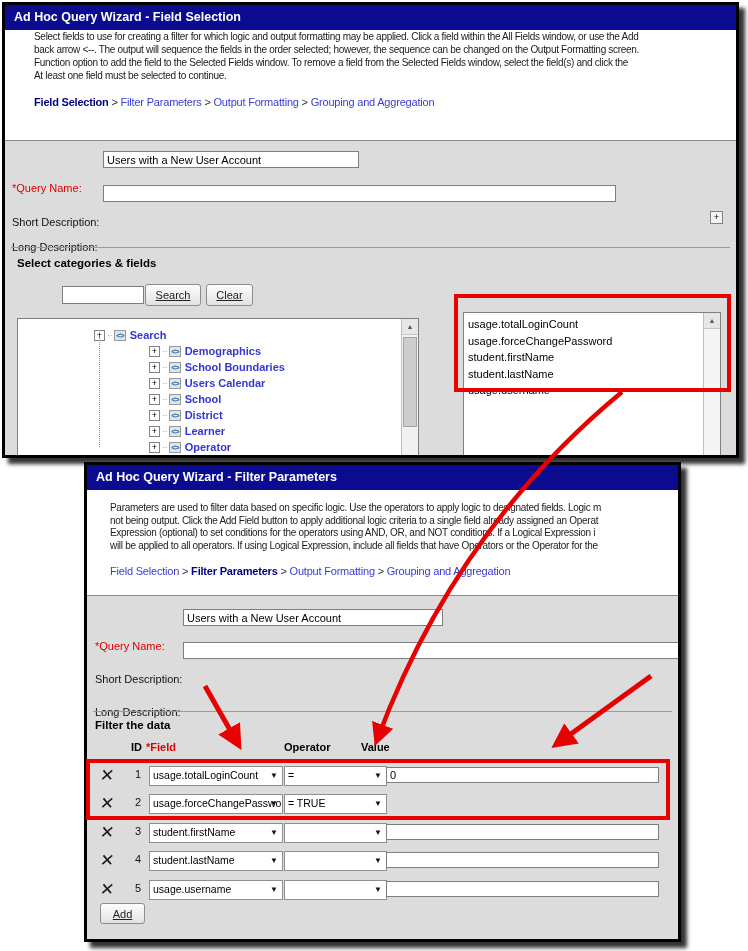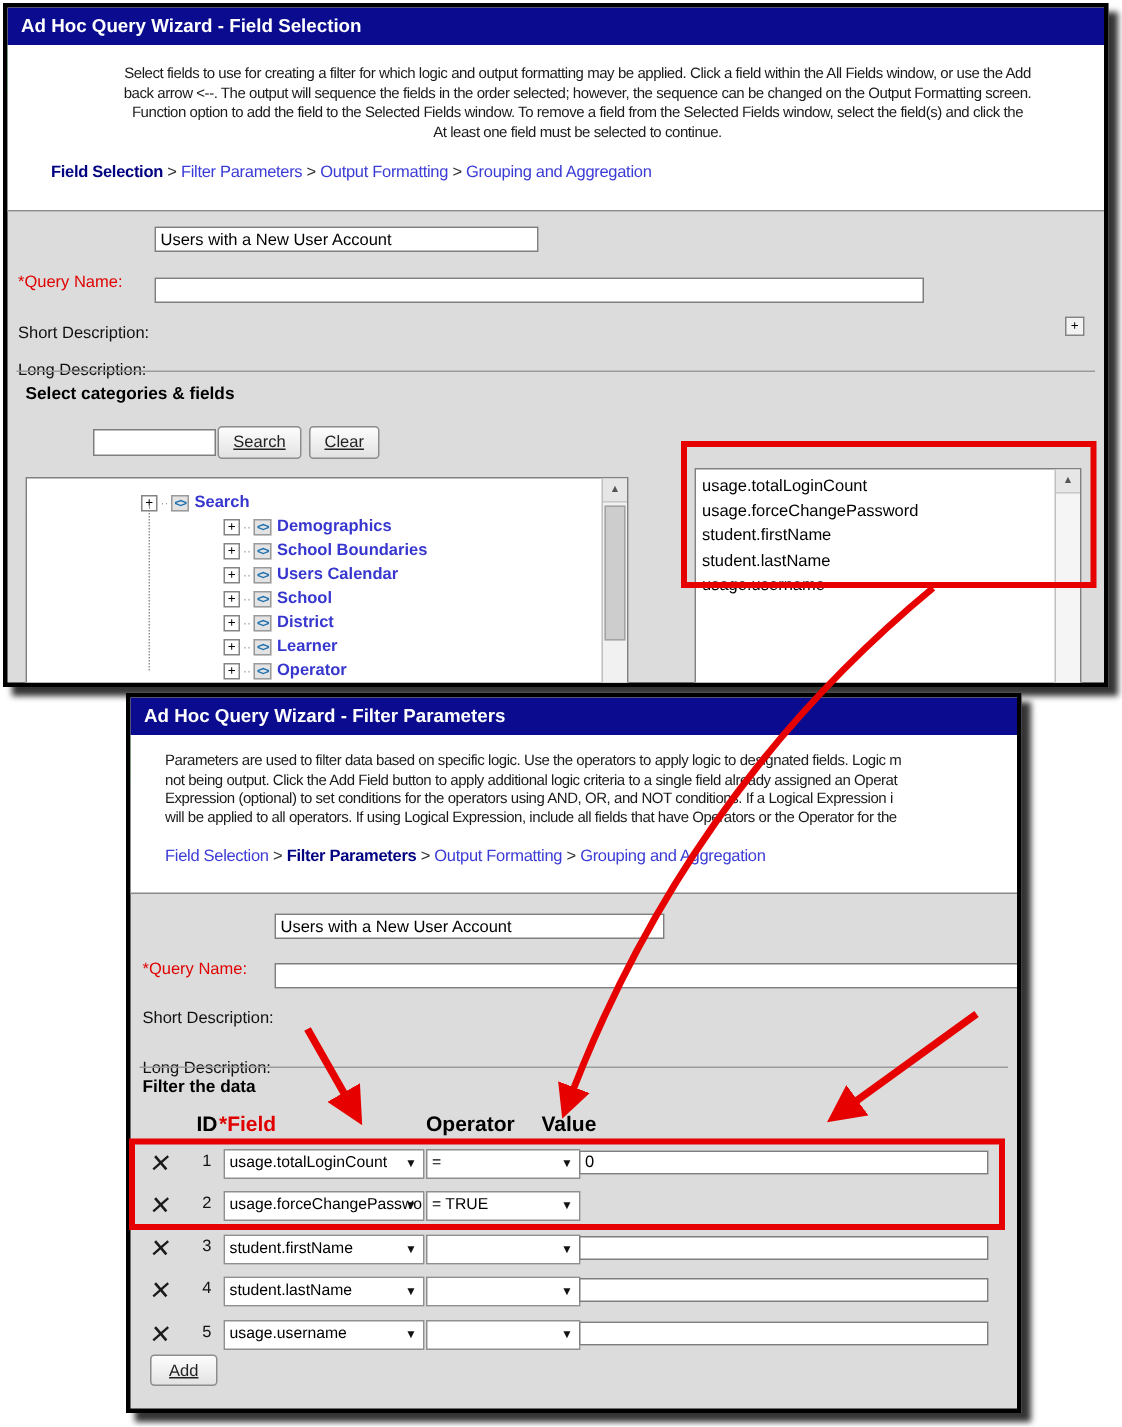--- a/index.html
+++ b/index.html
@@ -27,36 +27,36 @@
   .tree-row{display:flex;align-items:center;height:16px;font-size:11px;font-weight:bold;color:#3737cf;white-space:nowrap;}
   .tw-plus{display:inline-block;width:9px;height:9px;border:1px solid #848484;background:#fff;color:#000;font-size:9px;line-height:8px;text-align:center;font-weight:normal;margin-right:2px;flex:none;}
   .tw-dots{color:#9a9a9a;font-size:8px;font-weight:normal;margin-right:2px;}
   .tw-icon{display:inline-block;border:1px solid #9a9a9a;background:#e3e3e3;color:#1a6fae;font-size:8px;font-weight:bold;line-height:9px;padding:0 1px;letter-spacing:-1px;margin-right:4px;flex:none;}
   .vline{position:absolute;width:0;border-left:1px dotted #909090;}
   .sel-item{font-size:11px;line-height:16.5px;color:#000;padding-left:4px;white-space:nowrap;}
   .sel{position:absolute;height:18px;border:1px solid #8f8f8f;background:#fff;font-size:10.5px;line-height:17px;padding:0 3px;white-space:nowrap;overflow:hidden;}
   .sel-arrow{position:absolute;right:4px;top:0;font-size:8px;line-height:17px;color:#111;}
   .x-del{position:absolute;font-size:17px;color:#1a1a1a;transform:skewX(-8deg);line-height:17px;cursor:default;}
   .row-num{position:absolute;width:16px;text-align:right;font-size:11px;color:#111;}
-  .col-head{position:absolute;font-size:14px;font-weight:bold;color:#000;white-space:nowrap;}
+  .col-head{position:absolute;font-size:11px;font-weight:bold;color:#000;white-space:nowrap;}
   .plusbox{position:absolute;width:11px;height:11px;border:1px solid #838383;background:#f3f3f3;font-size:9px;line-height:10px;text-align:center;color:#000;}
   .overlay{position:absolute;left:0;top:0;pointer-events:none;z-index:50;}
 </style>
 </head>
 <body>
 
 <div class="window" style="left:2px;top:2px;width:731px;height:450px;">
   <div class="win-body">
     <div class="titlebar">
       <span>Ad Hoc Query Wizard - Field Selection</span>
     </div>
     <div class="green-strip"></div>
 
     <div class="white-sec" style="height:110px;padding-left:29px;">
-      <div style="padding-top:13px;text-align:center;">
+      <div style="">
         <div class="desc-line">Select fields to use for creating a filter for which logic and output formatting may be applied. Click a field within the All Fields window, or use the Add</div>
         <div class="desc-line">back arrow &lt;--. The output will sequence the fields in the order selected; however, the sequence can be changed on the Output Formatting screen.</div>
         <div class="desc-line">Function option to add the field to the Selected Fields window. To remove a field from the Selected Fields window, select the field(s) and click the</div>
         <div class="desc-line">At least one field must be selected to continue.</div>
       </div>
       <div class="crumbs" style="margin-top:14px;">
         <span class="crumb-current">Field Selection</span>
         <span class="crumb-sep">&gt;</span>
         <span class="crumb-link">Filter Parameters</span>
         <span class="crumb-sep">&gt;</span>

